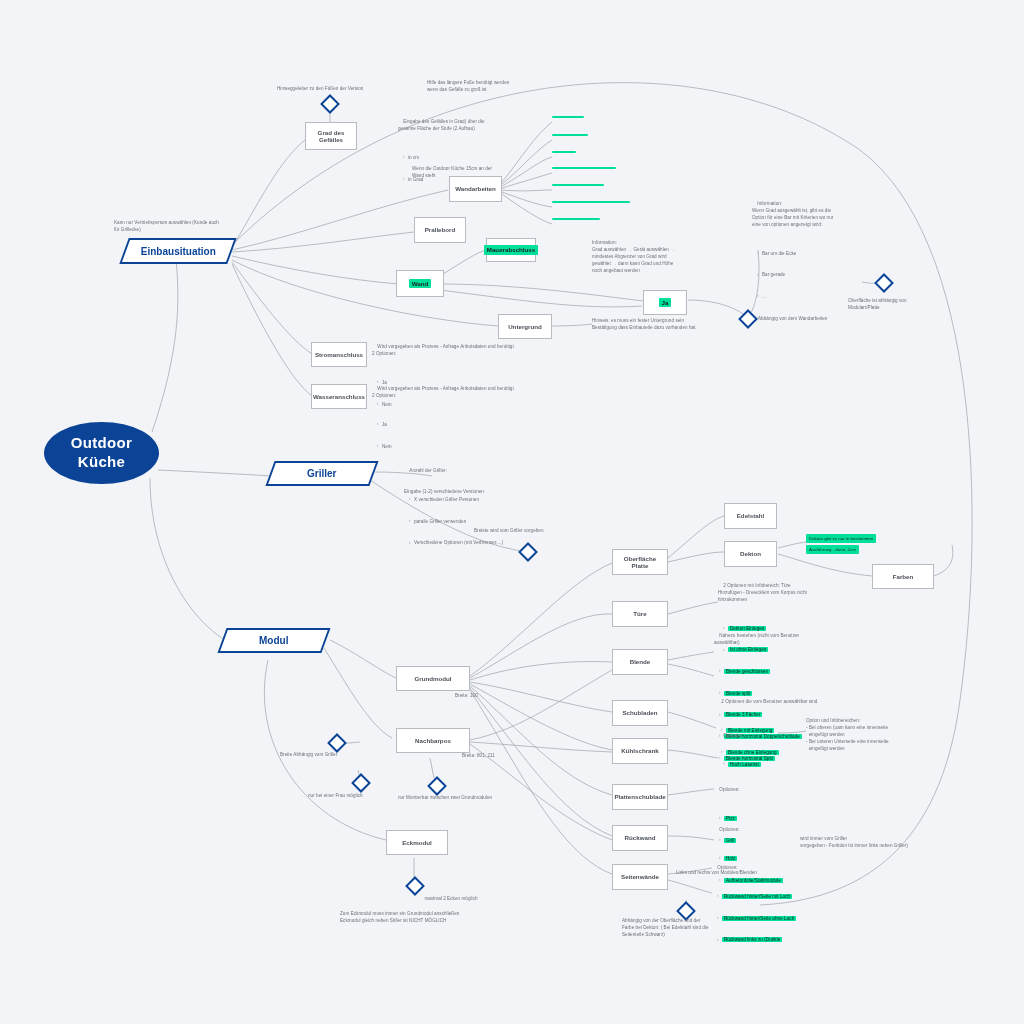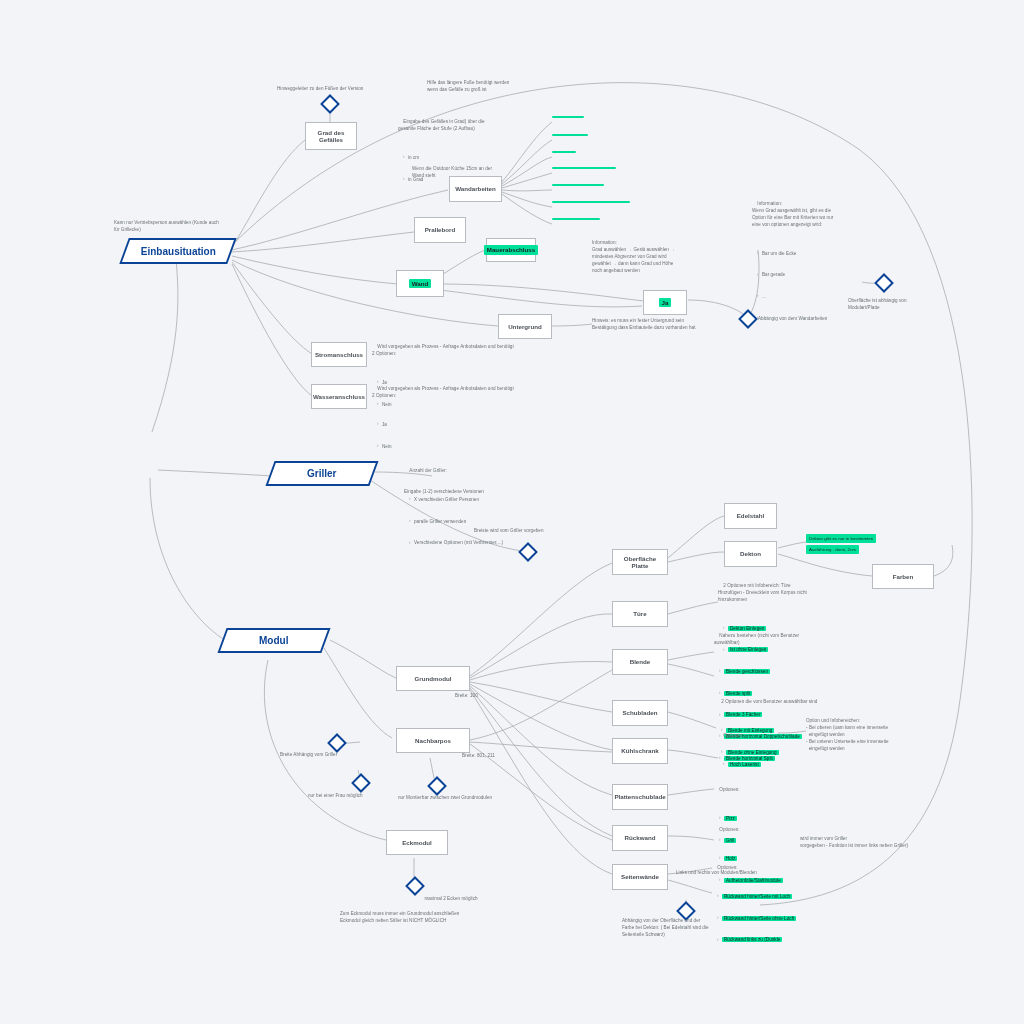--- a/index.html
+++ b/index.html
@@ -140,20 +140,26 @@
     <path d="M668,795 C690,792 702,790 714,789"></path>
     <path d="M668,836 C690,836 702,838 714,840"></path>
     <path d="M668,874 C690,872 700,870 712,868"></path>
     <path d="M668,880 C690,886 700,890 712,893"></path>
 
     <path d="M778,733 C792,733 800,732 806,731"></path>
 
     <path d="M686,900 L686,912"></path>
   </svg>
 
+  <div class="node ellipse" style="left:44px;top:422px;width:115px;height:62px;">
+    <div>
+      <div>Outdoor</div>
+      <div>Küche</div>
+    </div>
+  </div>
 
   <div class="node para" style="left:124px;top:238px;width:108px;height:26px;">
     <span>Einbausituation</span>
   </div>
   <div class="node para" style="left:270px;top:461px;width:104px;height:25px;">
     <span>Griller</span>
   </div>
   <div class="node para" style="left:222px;top:628px;width:104px;height:25px;">
     <span>Modul</span>
   </div>

